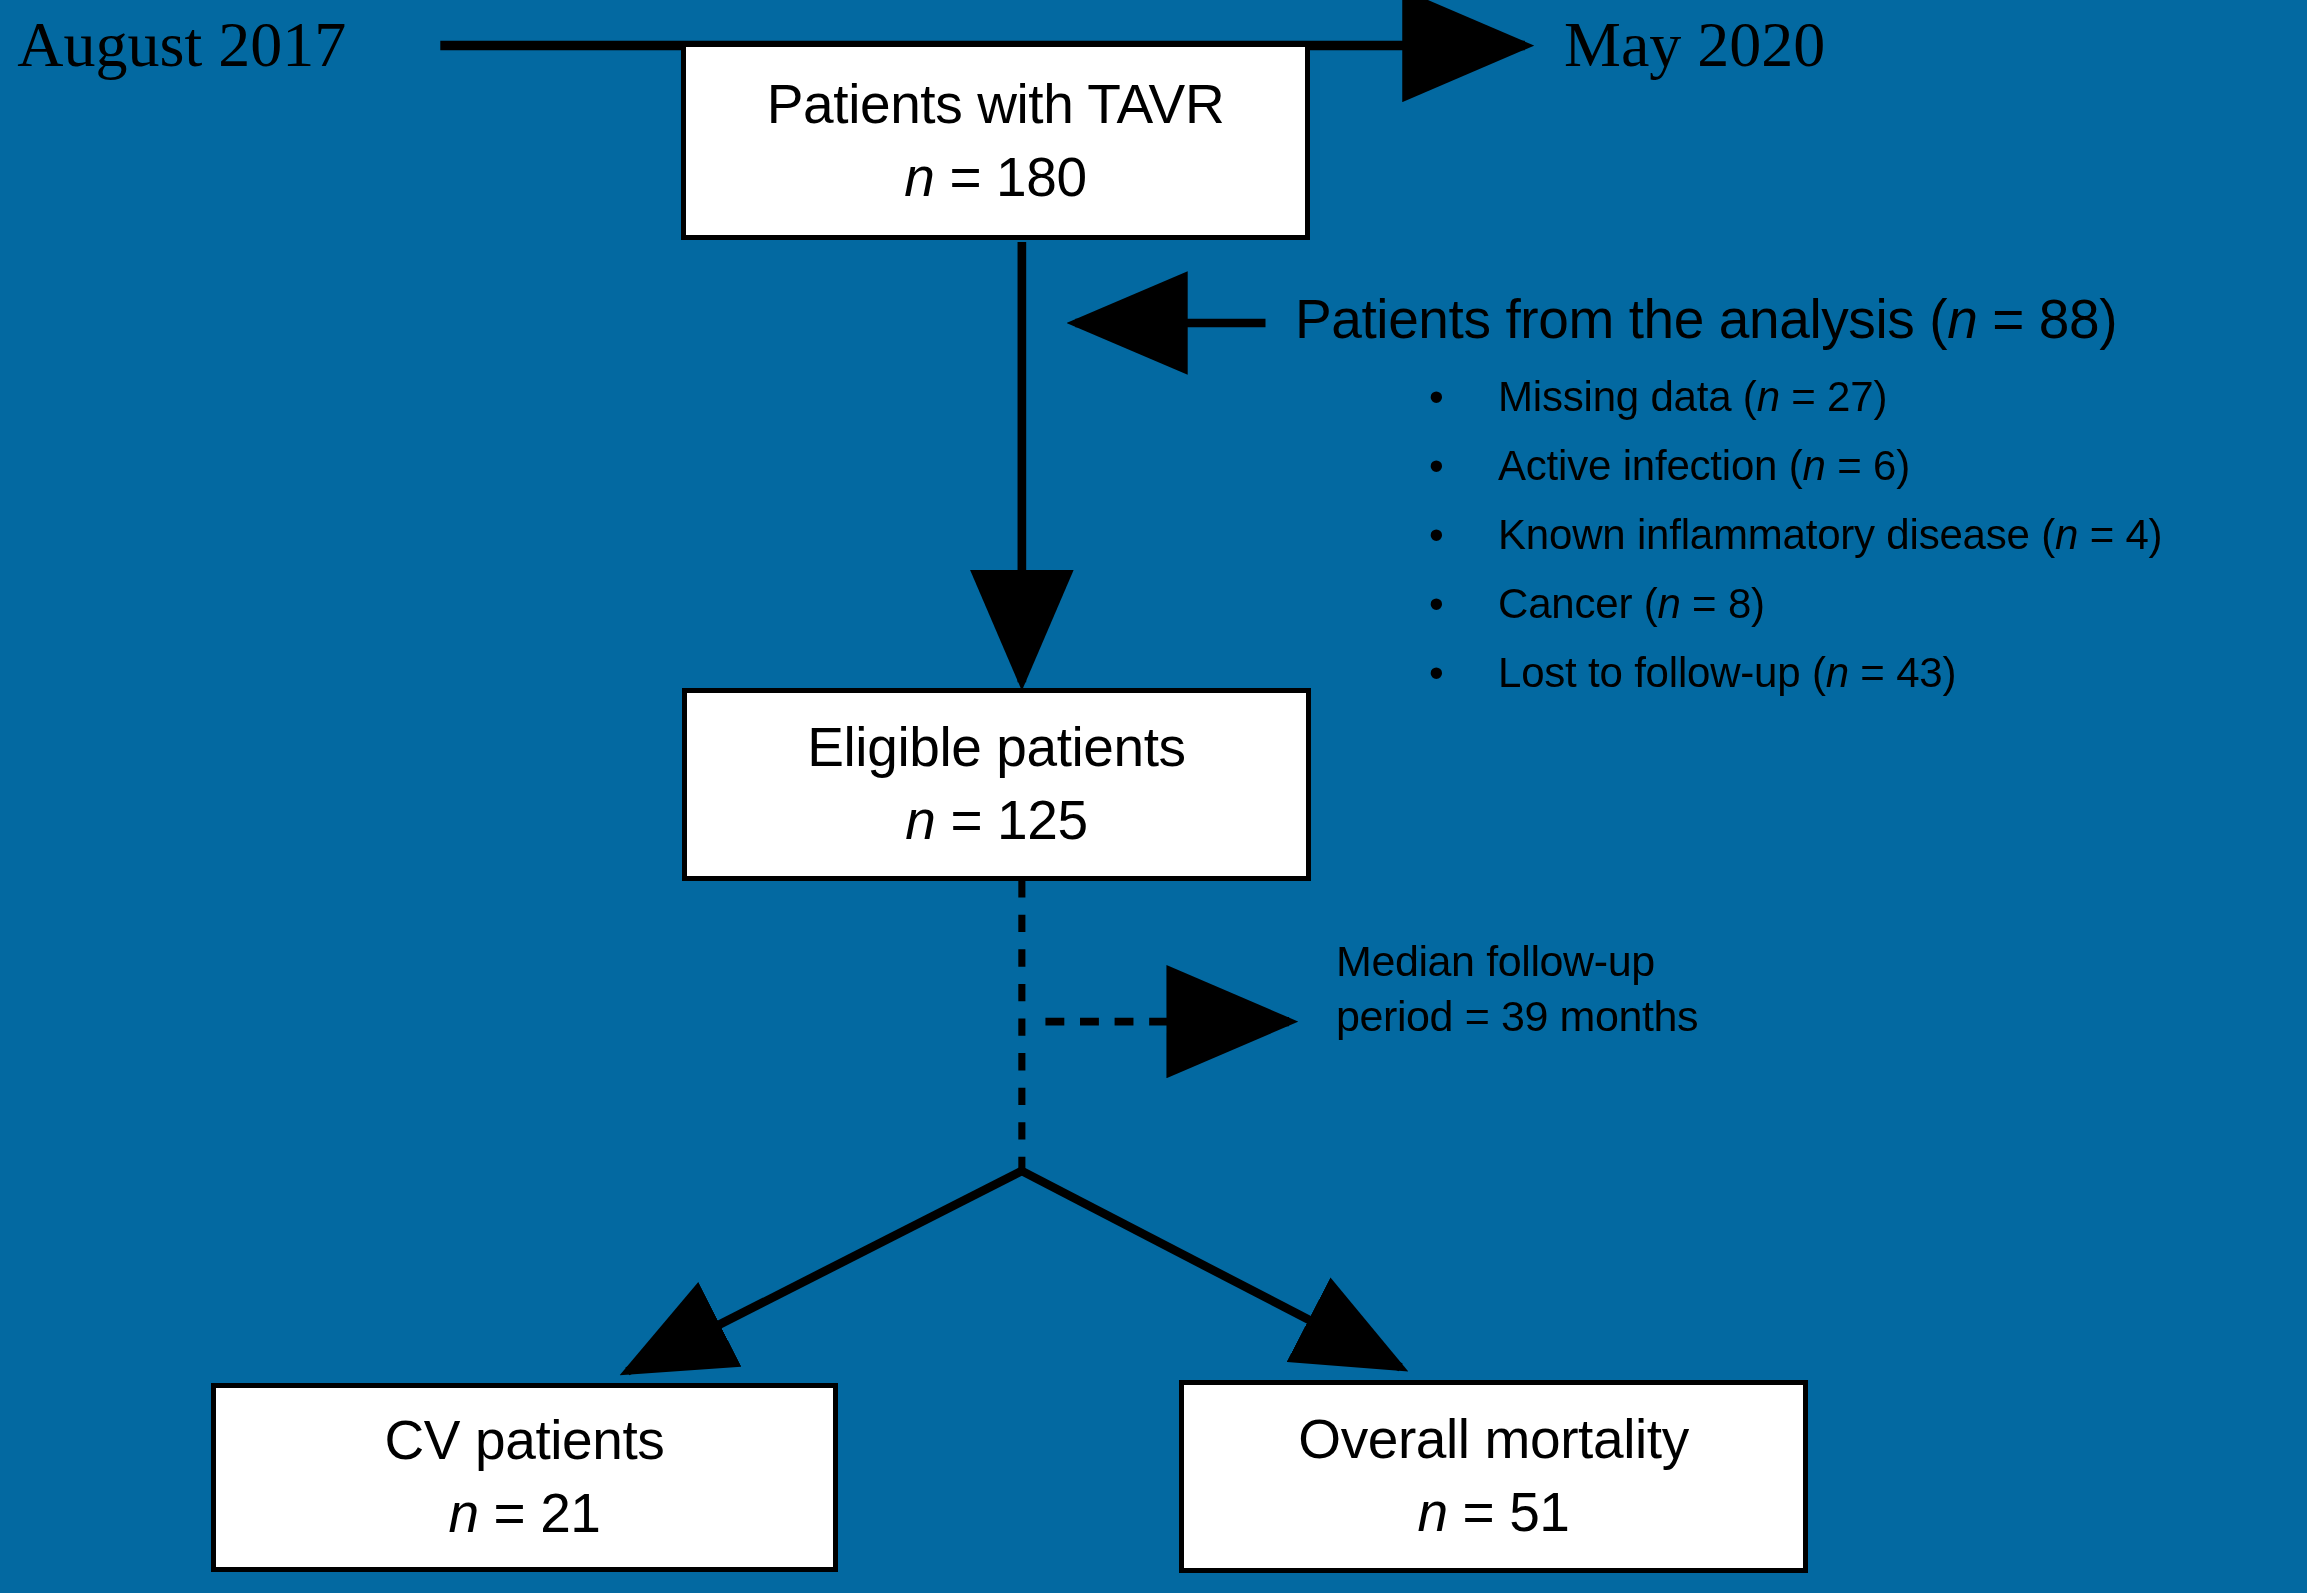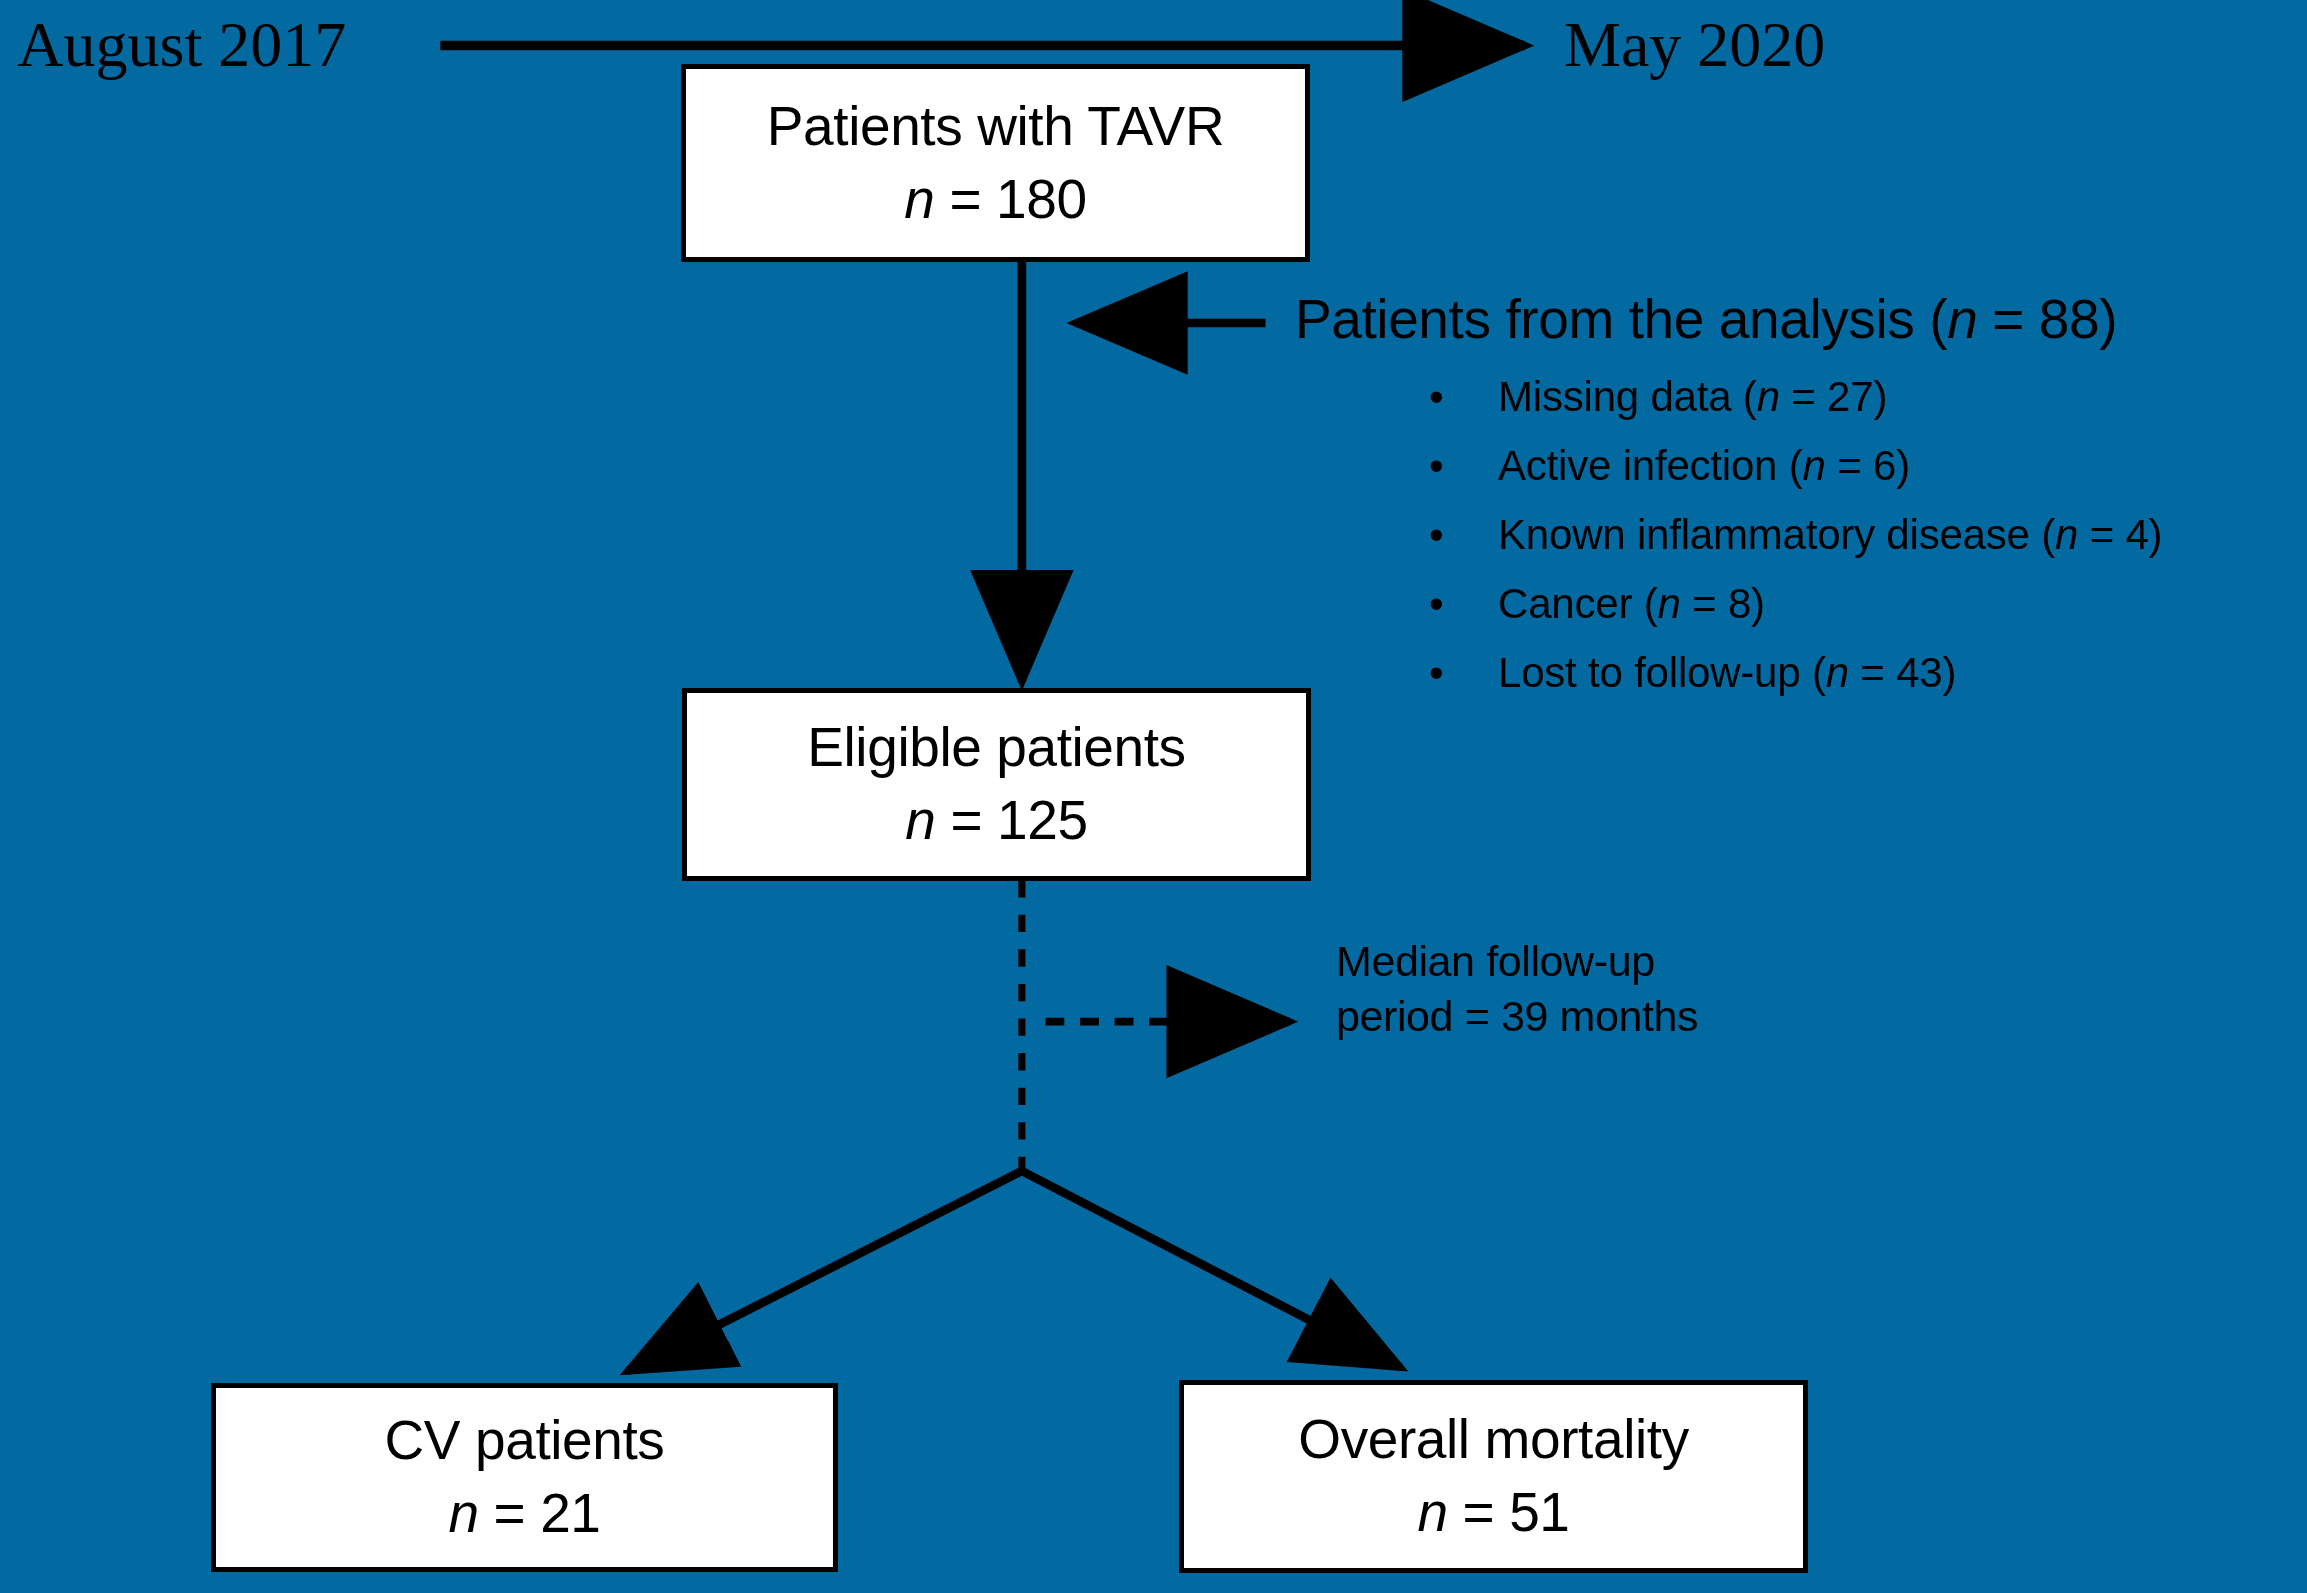--- a/index.html
+++ b/index.html
@@ -128,21 +128,21 @@
 
     <line x1="1300" y1="1490" x2="798" y2="1745" stroke="#000000" stroke-width="11" marker-end="url(#arrowDiag)"></line>
 
     <line x1="1300" y1="1490" x2="1782" y2="1740" stroke="#000000" stroke-width="11" marker-end="url(#arrowDiag)"></line>
   </svg>
 
   <div class="date-label" style="left:17.3px; top:12.6px;">August 2017</div>
 
   <div class="date-label" style="left:1564px; top:12.6px;">May 2020</div>
 
-  <div class="node-box" style="left:681px; top:64px; width:629px; height:198px;">
+  <div class="node-box" style="left:681px; top:42px; width:629px; height:198px;">
     <div class="node-line">Patients with TAVR</div>
     <div class="node-line count"><span class="it">n</span><span> = </span><span>180</span></div>
   </div>
 
   <div class="excl-title" style="left:1295px; top:292px;"><span>Patients from the analysis (</span><span class="it">n</span><span> = 88)</span></div>
 
   <ul class="excl-list" style="left:1429px; top:362px;">
     <li class="excl-item">
       <span class="bullet">•</span><span>Missing data (</span><span class="it">n</span><span> = 27)</span>
     </li>

